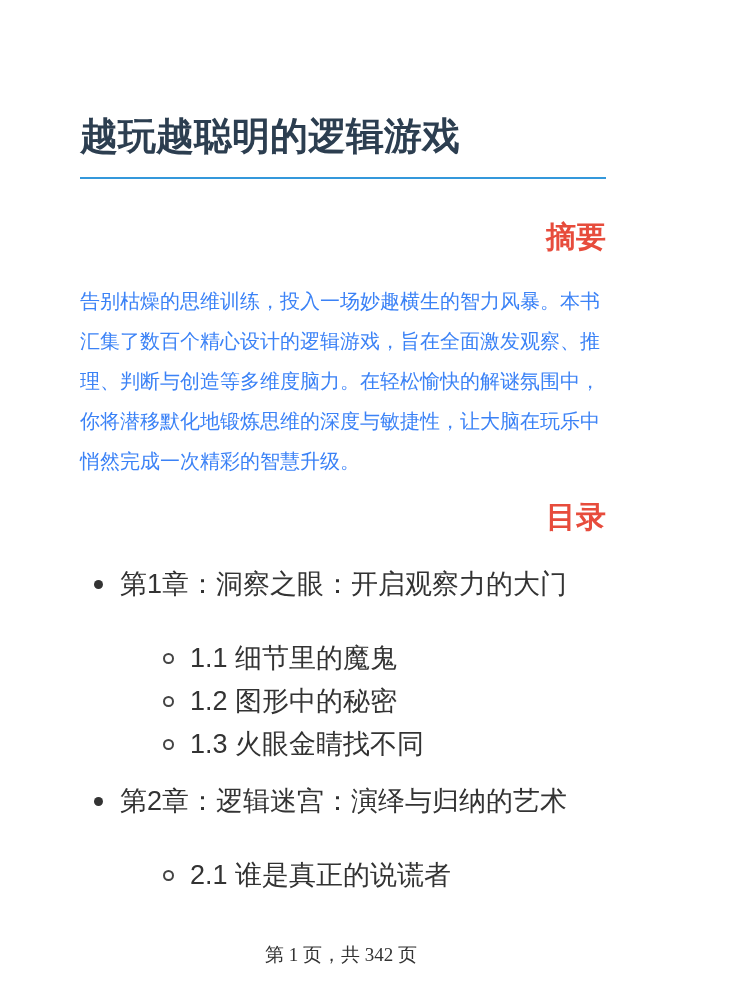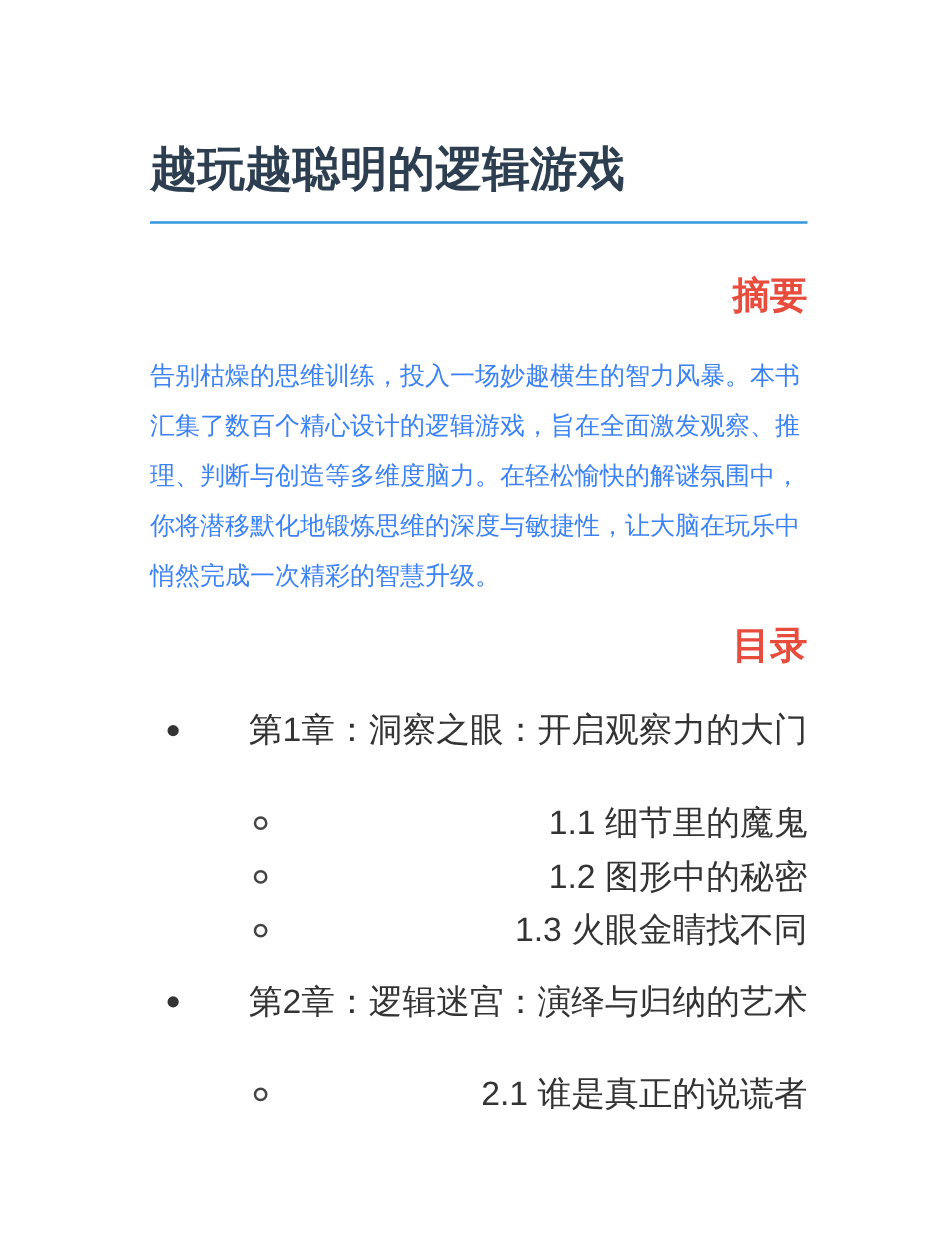--- a/index.html
+++ b/index.html
@@ -8,21 +8,20 @@
     background: #ffffff;
   }
   .page {
     position: relative;
     width: 682px;
     height: 1000px;
     background: #ffffff;
     overflow: hidden;
     font-family: "Liberation Sans", "DejaVu Sans", sans-serif;
     color: #333333;
-    padding-left: 40px;
   }
   .content {
     padding: 0 76px 0 80px; 
   }
   .doc-title {
     margin: 112px 0 0 0;
     font-size: 38px;
     line-height: 49px;
     font-weight: 700;
     color: #2c3e50;
@@ -51,21 +50,20 @@
     list-style: none;
     margin: 28px 0 0 0;
     padding: 0;
     font-size: 27px;
     color: #333333;
   }
   li.chapter-item {
     position: relative;
     padding-left: 40px;
     line-height: 42px;
-    text-align: right;
   }
   .disc-marker {
     position: absolute;
     left: 14px;
     top: 17px;
     width: 9px;
     height: 9px;
     border-radius: 50%;
     background: #333333;
   }
@@ -143,13 +141,14 @@
           <li class="sub-item">
             <span class="circle-marker"></span>
             <span>2.1 谁是真正的说谎者</span>
           </li>
         </ul>
       </li>
 
     </ul>
   </div>
 
+  <div class="page-footer">第 1 页，共 342 页</div>
 </div>
 
 </body></html>

